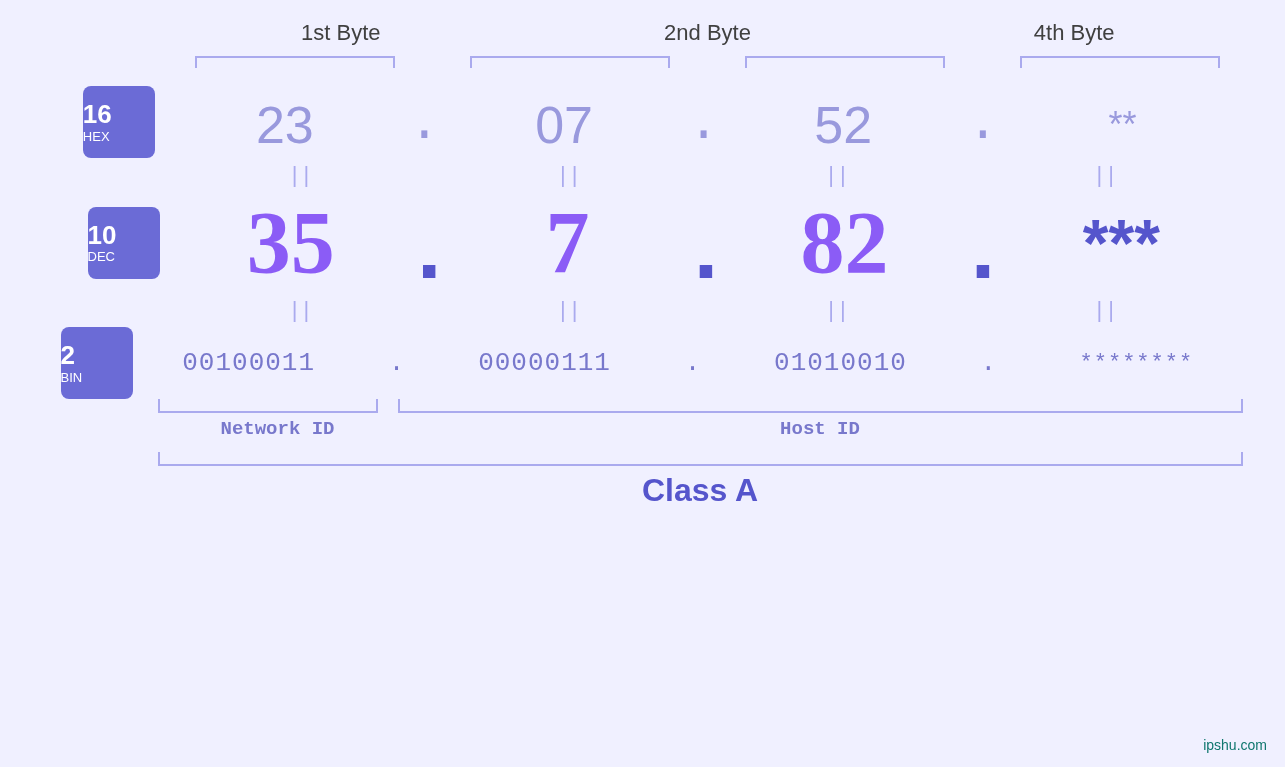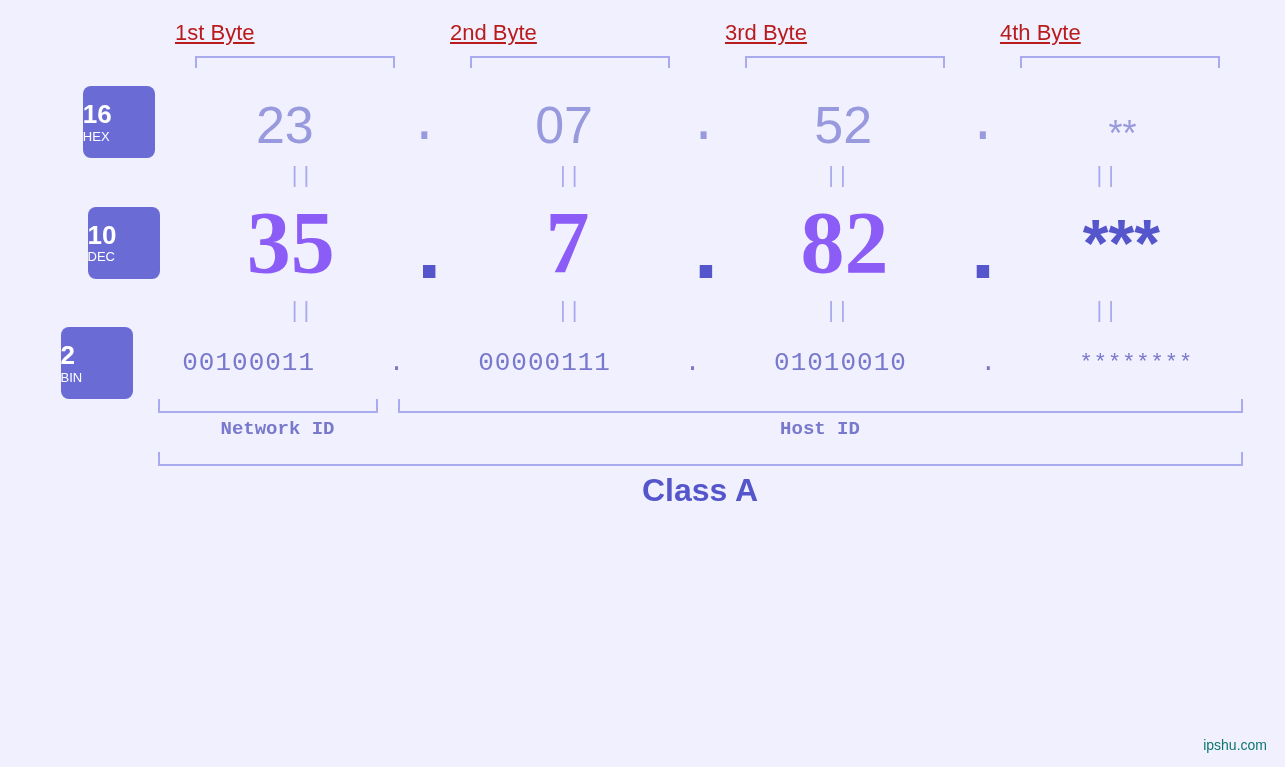--- a/index.html
+++ b/index.html
@@ -28,25 +28,25 @@
     .byte-headers {
       display: flex;
       width: 1100px;
       margin-left: 130px;
       justify-content: space-around;
       margin-bottom: 10px;
     }
 
     .byte-header {
       width: 240px;
-      color: #b91c1c;
+      text-align: center;
+      color: #404040;
       font-size: 22px;
       font-family: Arial, sans-serif;
       font-weight: normal;
-      text-decoration: underline;
     }
 
     
     .bracket-row {
       display: flex;
       width: 1100px;
       margin-left: 130px;
       justify-content: space-around;
       margin-bottom: 18px;
     }
@@ -86,21 +86,21 @@
 
     
     .data-row {
       display: flex;
       flex-direction: row;
       align-items: center;
       justify-content: space-around;
       width: 1100px;
     }
 
-    .hex-row { margin-bottom: 0px; margin-top: 5px; align-items: flex-end; }
+    .hex-row { margin-bottom: 0px; margin-top: 5px; }
     .dec-row { margin-bottom: 0px; margin-top: 0px; }
     .bin-row { margin-bottom: 0px; margin-top: 0px; gap: 30px; }
 
     .cell {
       width: 240px;
       display: flex;
       flex-direction: row;
       align-items: center;
       justify-content: center;
     }
@@ -318,21 +318,20 @@
 
   </style>
 </head>
 <body>
 
 <div class="container">
 
   <div class="byte-headers">
     <div class="byte-header">1st Byte</div>
     <div class="byte-header">2nd Byte</div>
-    <div class="byte-header">3rd Byte</div>
     <div class="byte-header">4th Byte</div>
   </div>
 
   <div class="bracket-row">
     <div class="bracket"></div>
     <div class="bracket"></div>
     <div class="bracket"></div>
     <div class="bracket"></div>
   </div>
 

